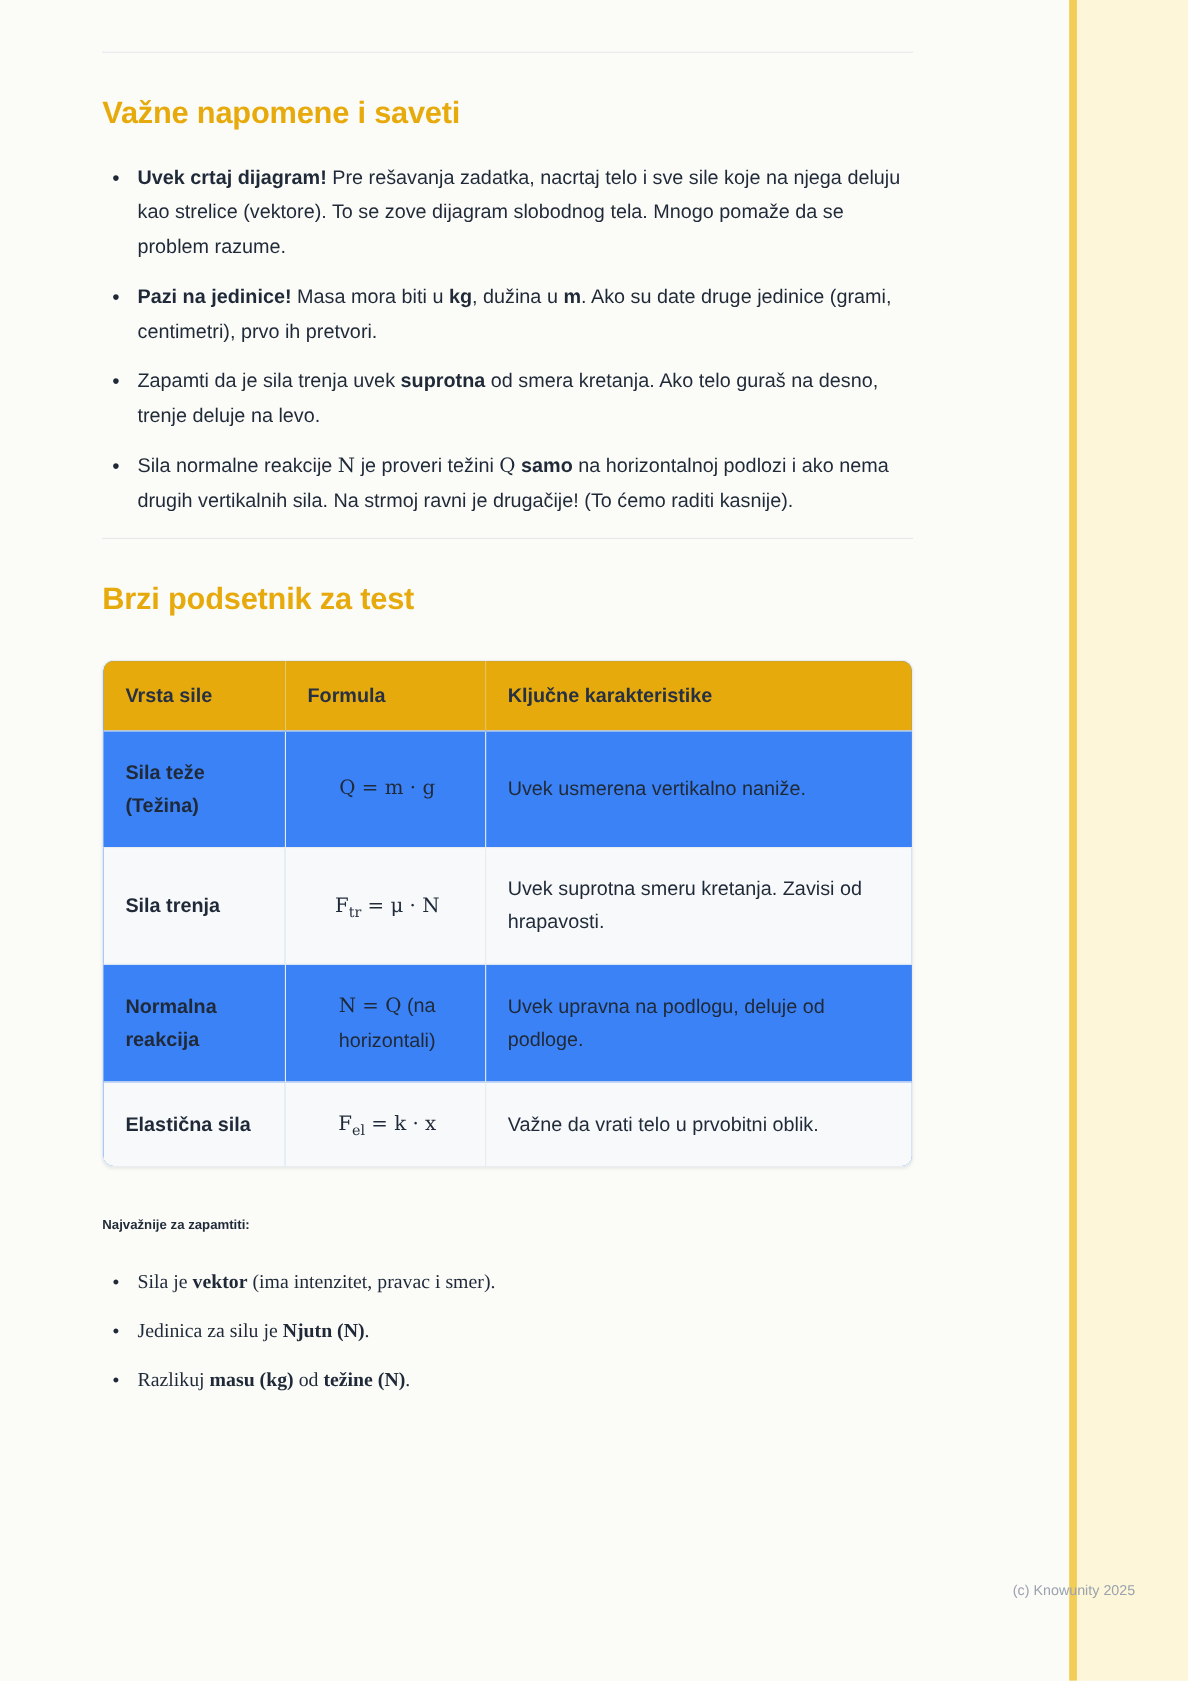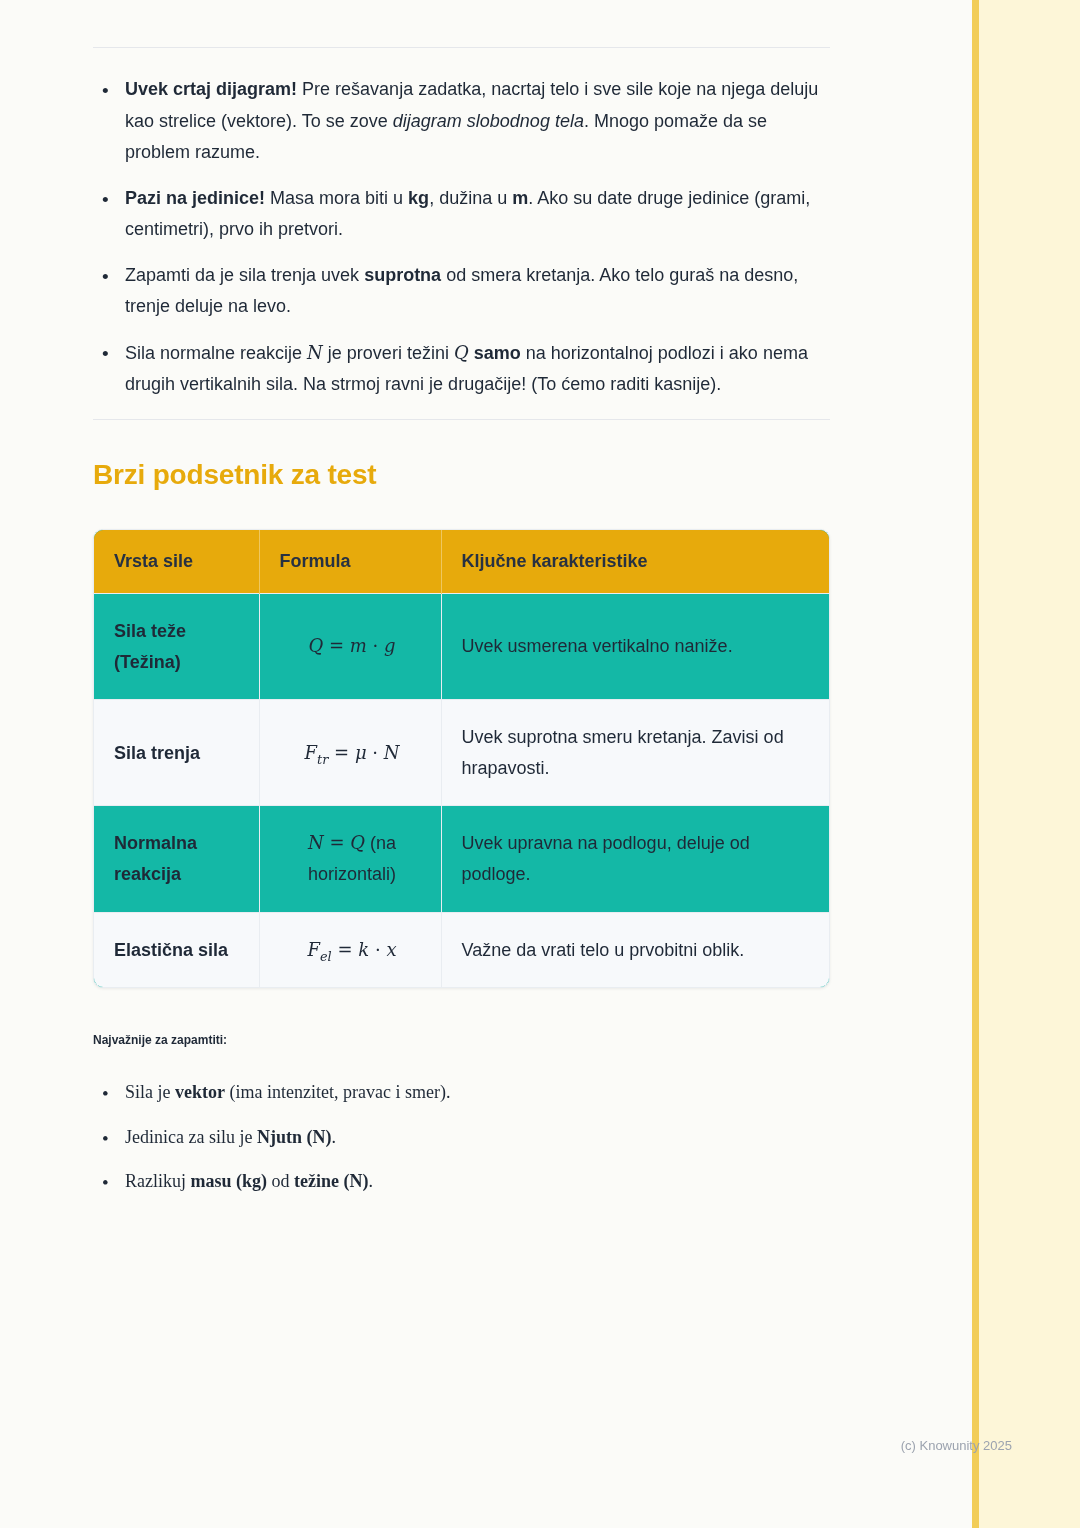--- a/index.html
+++ b/index.html
@@ -62,33 +62,33 @@
     left: 9px;
     top: 0;
     color: var(--body-text, #1f2937);
     font-size: 19px;
   }
   ul.bullets.bullets-tight { margin-top: 30px; font-family: Liberation Serif, serif; }
   ul.bullets.bullets-tight li { margin-bottom: 13px; }
 
   
   .rt-b { font-weight: 700; }
-  .rt-i { font-style: italic; }
+  .rt-i { }
   .rt-serif { font-family: "DejaVu Serif", serif; }
   sub { font-size: 0.72em; line-height: 0; }
 
   
   .table-wrap {
     margin-top: 38px;
     width: 100%;
     border-radius: 10px;
     overflow: hidden;
     border: 1px solid var(--table-border, #e9edf1);
     box-shadow: 0 1px 3px rgba(0,0,0,0.07);
-    background: #14b8a6;
+    background: #3b82f6;
   }
   table {
     width: 100%;
     border-collapse: collapse;
     table-layout: fixed;
   }
   th {
     background: var(--accent, #e7aa0c);
     color: var(--header-text, #273142);
     text-align: left;
@@ -112,36 +112,37 @@
 
   .note-title {
     margin-top: 45px;
     font-size: 12px;
     font-weight: 700;
   }
 
   .footer {
     position: absolute;
     top: 1438px;
-    right: 68px;
+    right: 48px;
     font-size: 13px;
     color: var(--muted-text, #9ca3af);
   }
 </style>
 </head>
 <body>
 
 <div class="page-root">
 
   <div class="side-stripe"></div>
 
   <main class="content">
 
     <hr class="rule rule-top">
 
+    <h2 class="heading">Važne napomene i saveti</h2>
 
     <ul class="bullets">
       <li><span><span class="rt-b">Uvek crtaj dijagram!</span><span> Pre rešavanja zadatka, nacrtaj telo i sve sile koje na njega deluju kao strelice (vektore). To se zove </span><span class="rt-i">dijagram slobodnog tela</span><span>. Mnogo pomaže da se problem razume.</span></span></li>
       <li><span><span class="rt-b">Pazi na jedinice!</span><span> Masa mora biti u </span><span class="rt-b">kg</span><span>, dužina u </span><span class="rt-b">m</span><span>. Ako su date druge jedinice (grami, centimetri), prvo ih pretvori.</span></span></li>
       <li><span><span>Zapamti da je sila trenja uvek </span><span class="rt-b">suprotna</span><span> od smera kretanja. Ako telo guraš na desno, trenje deluje na levo.</span></span></li>
       <li><span><span>Sila normalne reakcije </span><span class="rt-i rt-serif">N</span><span> je proveri težini </span><span class="rt-i rt-serif">Q</span><span> </span><span class="rt-b">samo</span><span> na horizontalnoj podlozi i ako nema drugih vertikalnih sila. Na strmoj ravni je drugačije! (To ćemo raditi kasnije).</span></span></li>
     </ul>
 
     <hr class="rule rule-mid">
 

